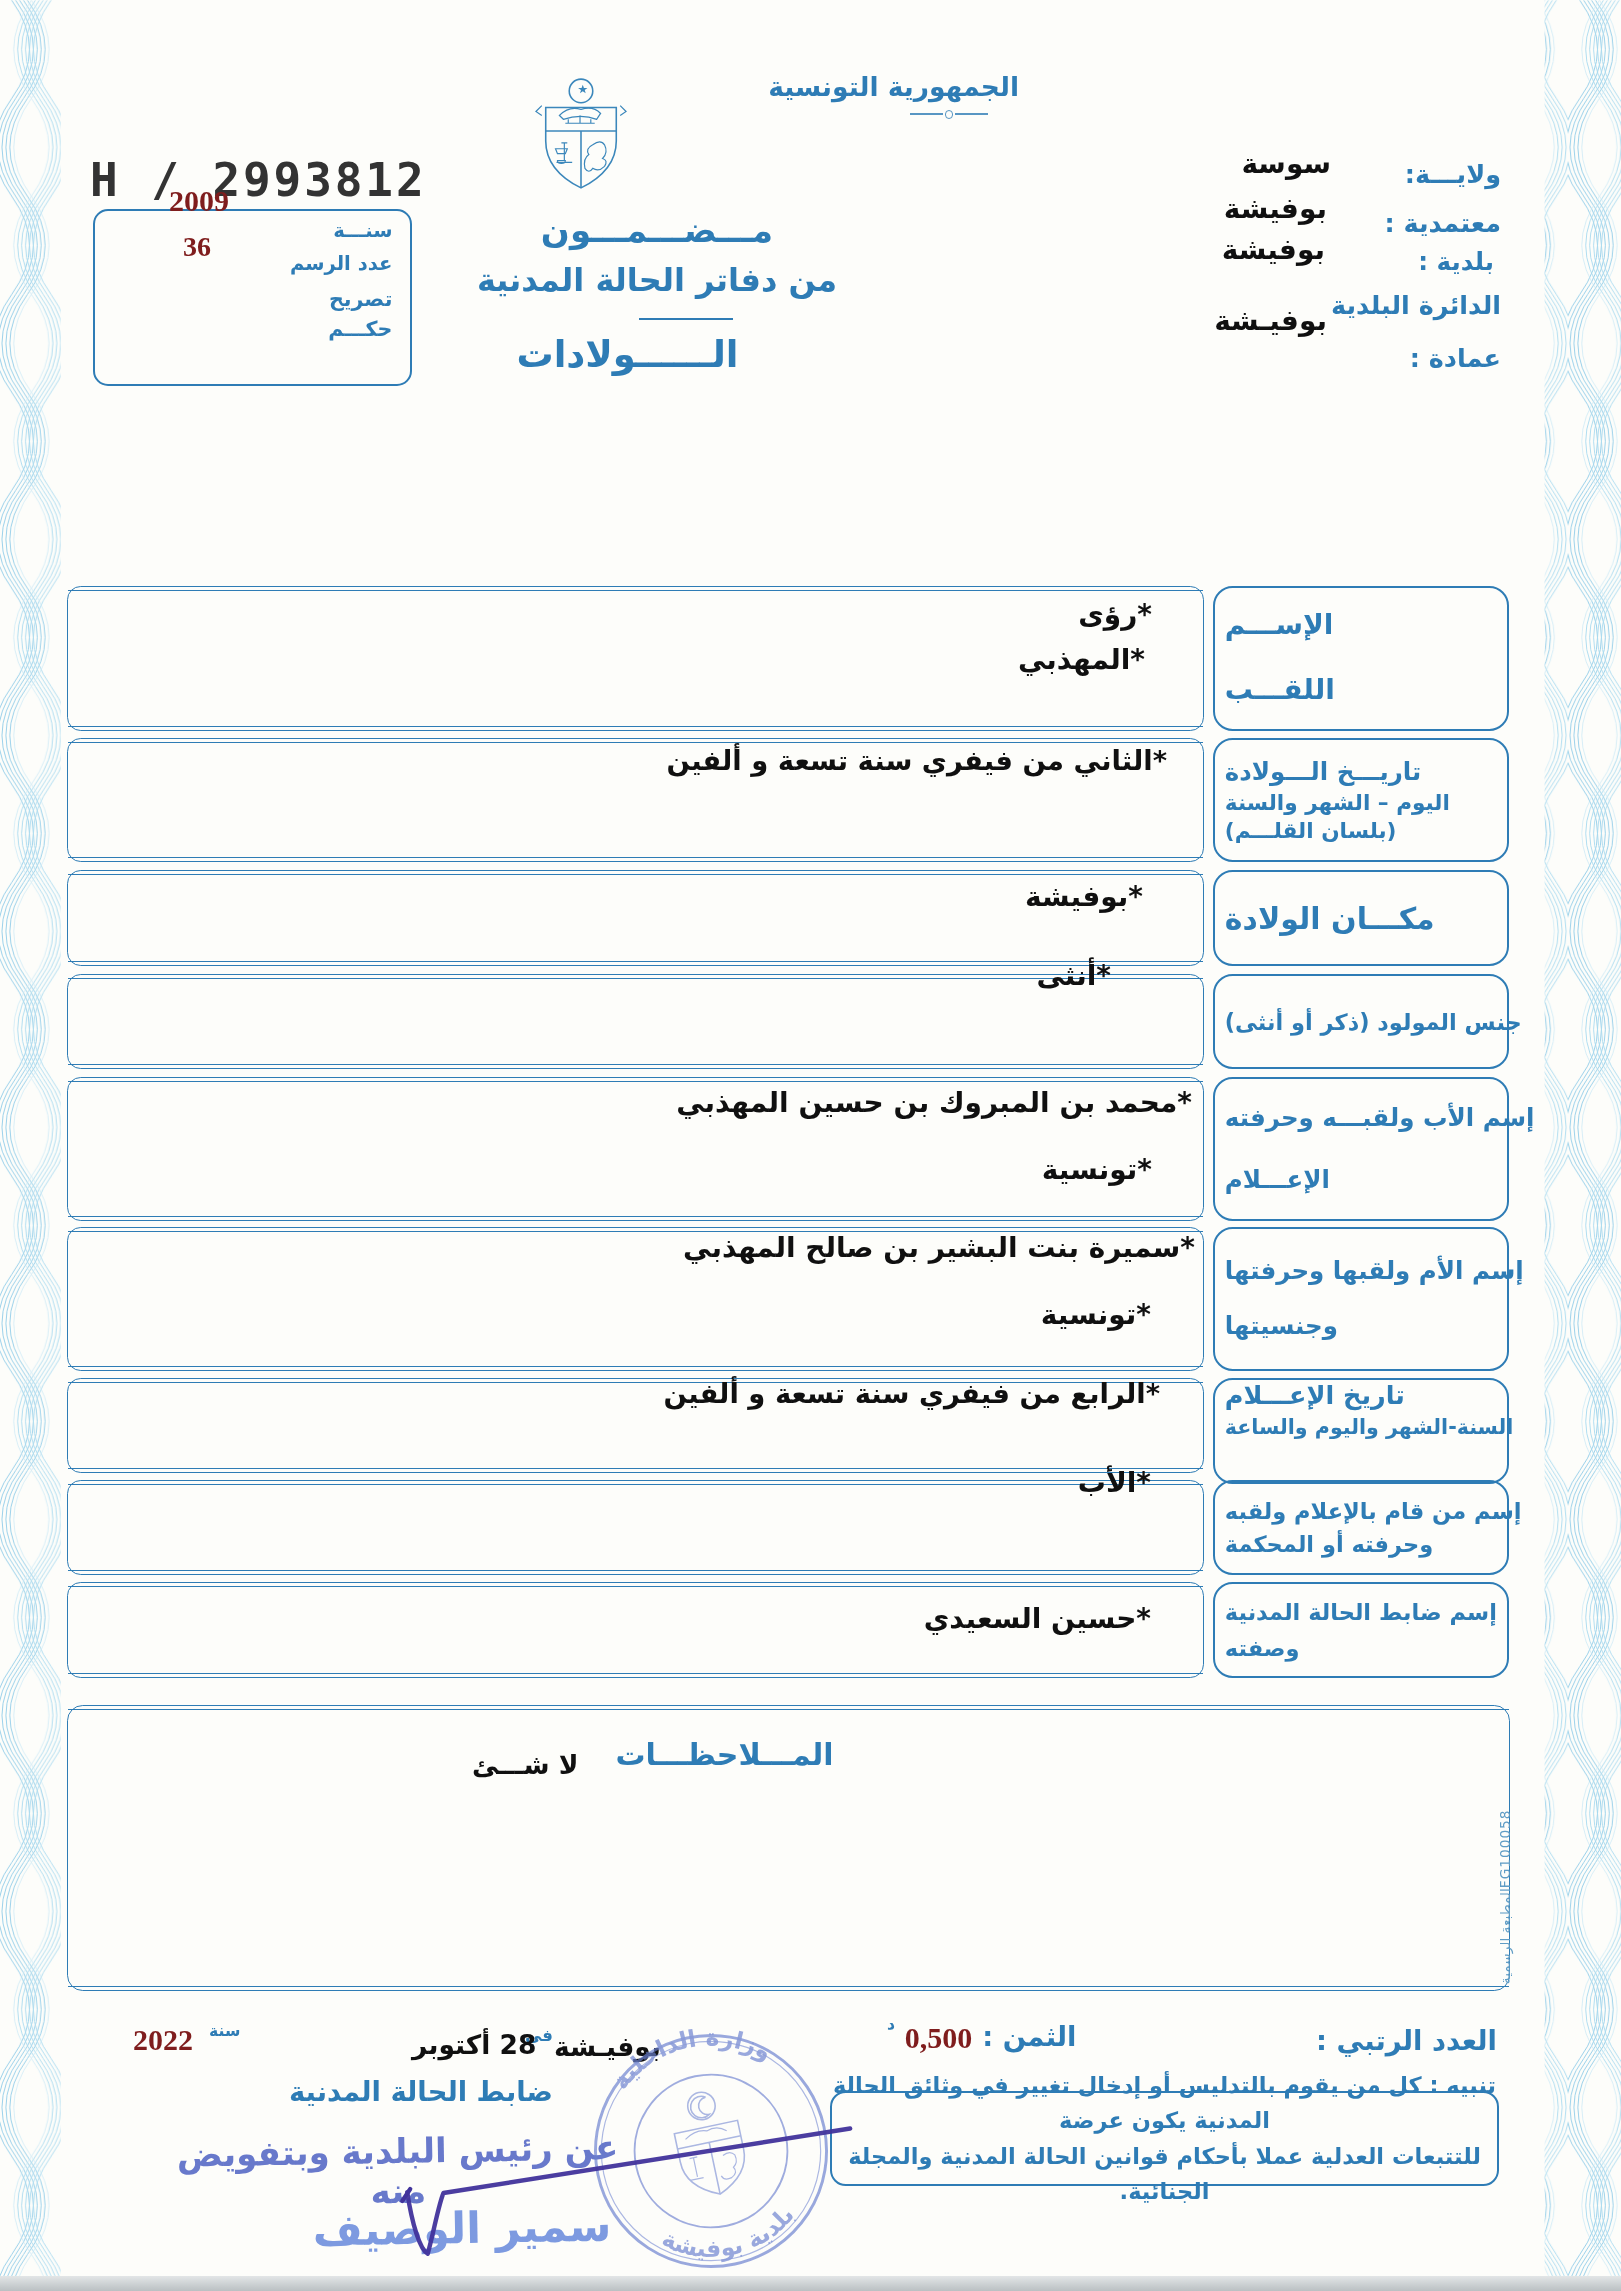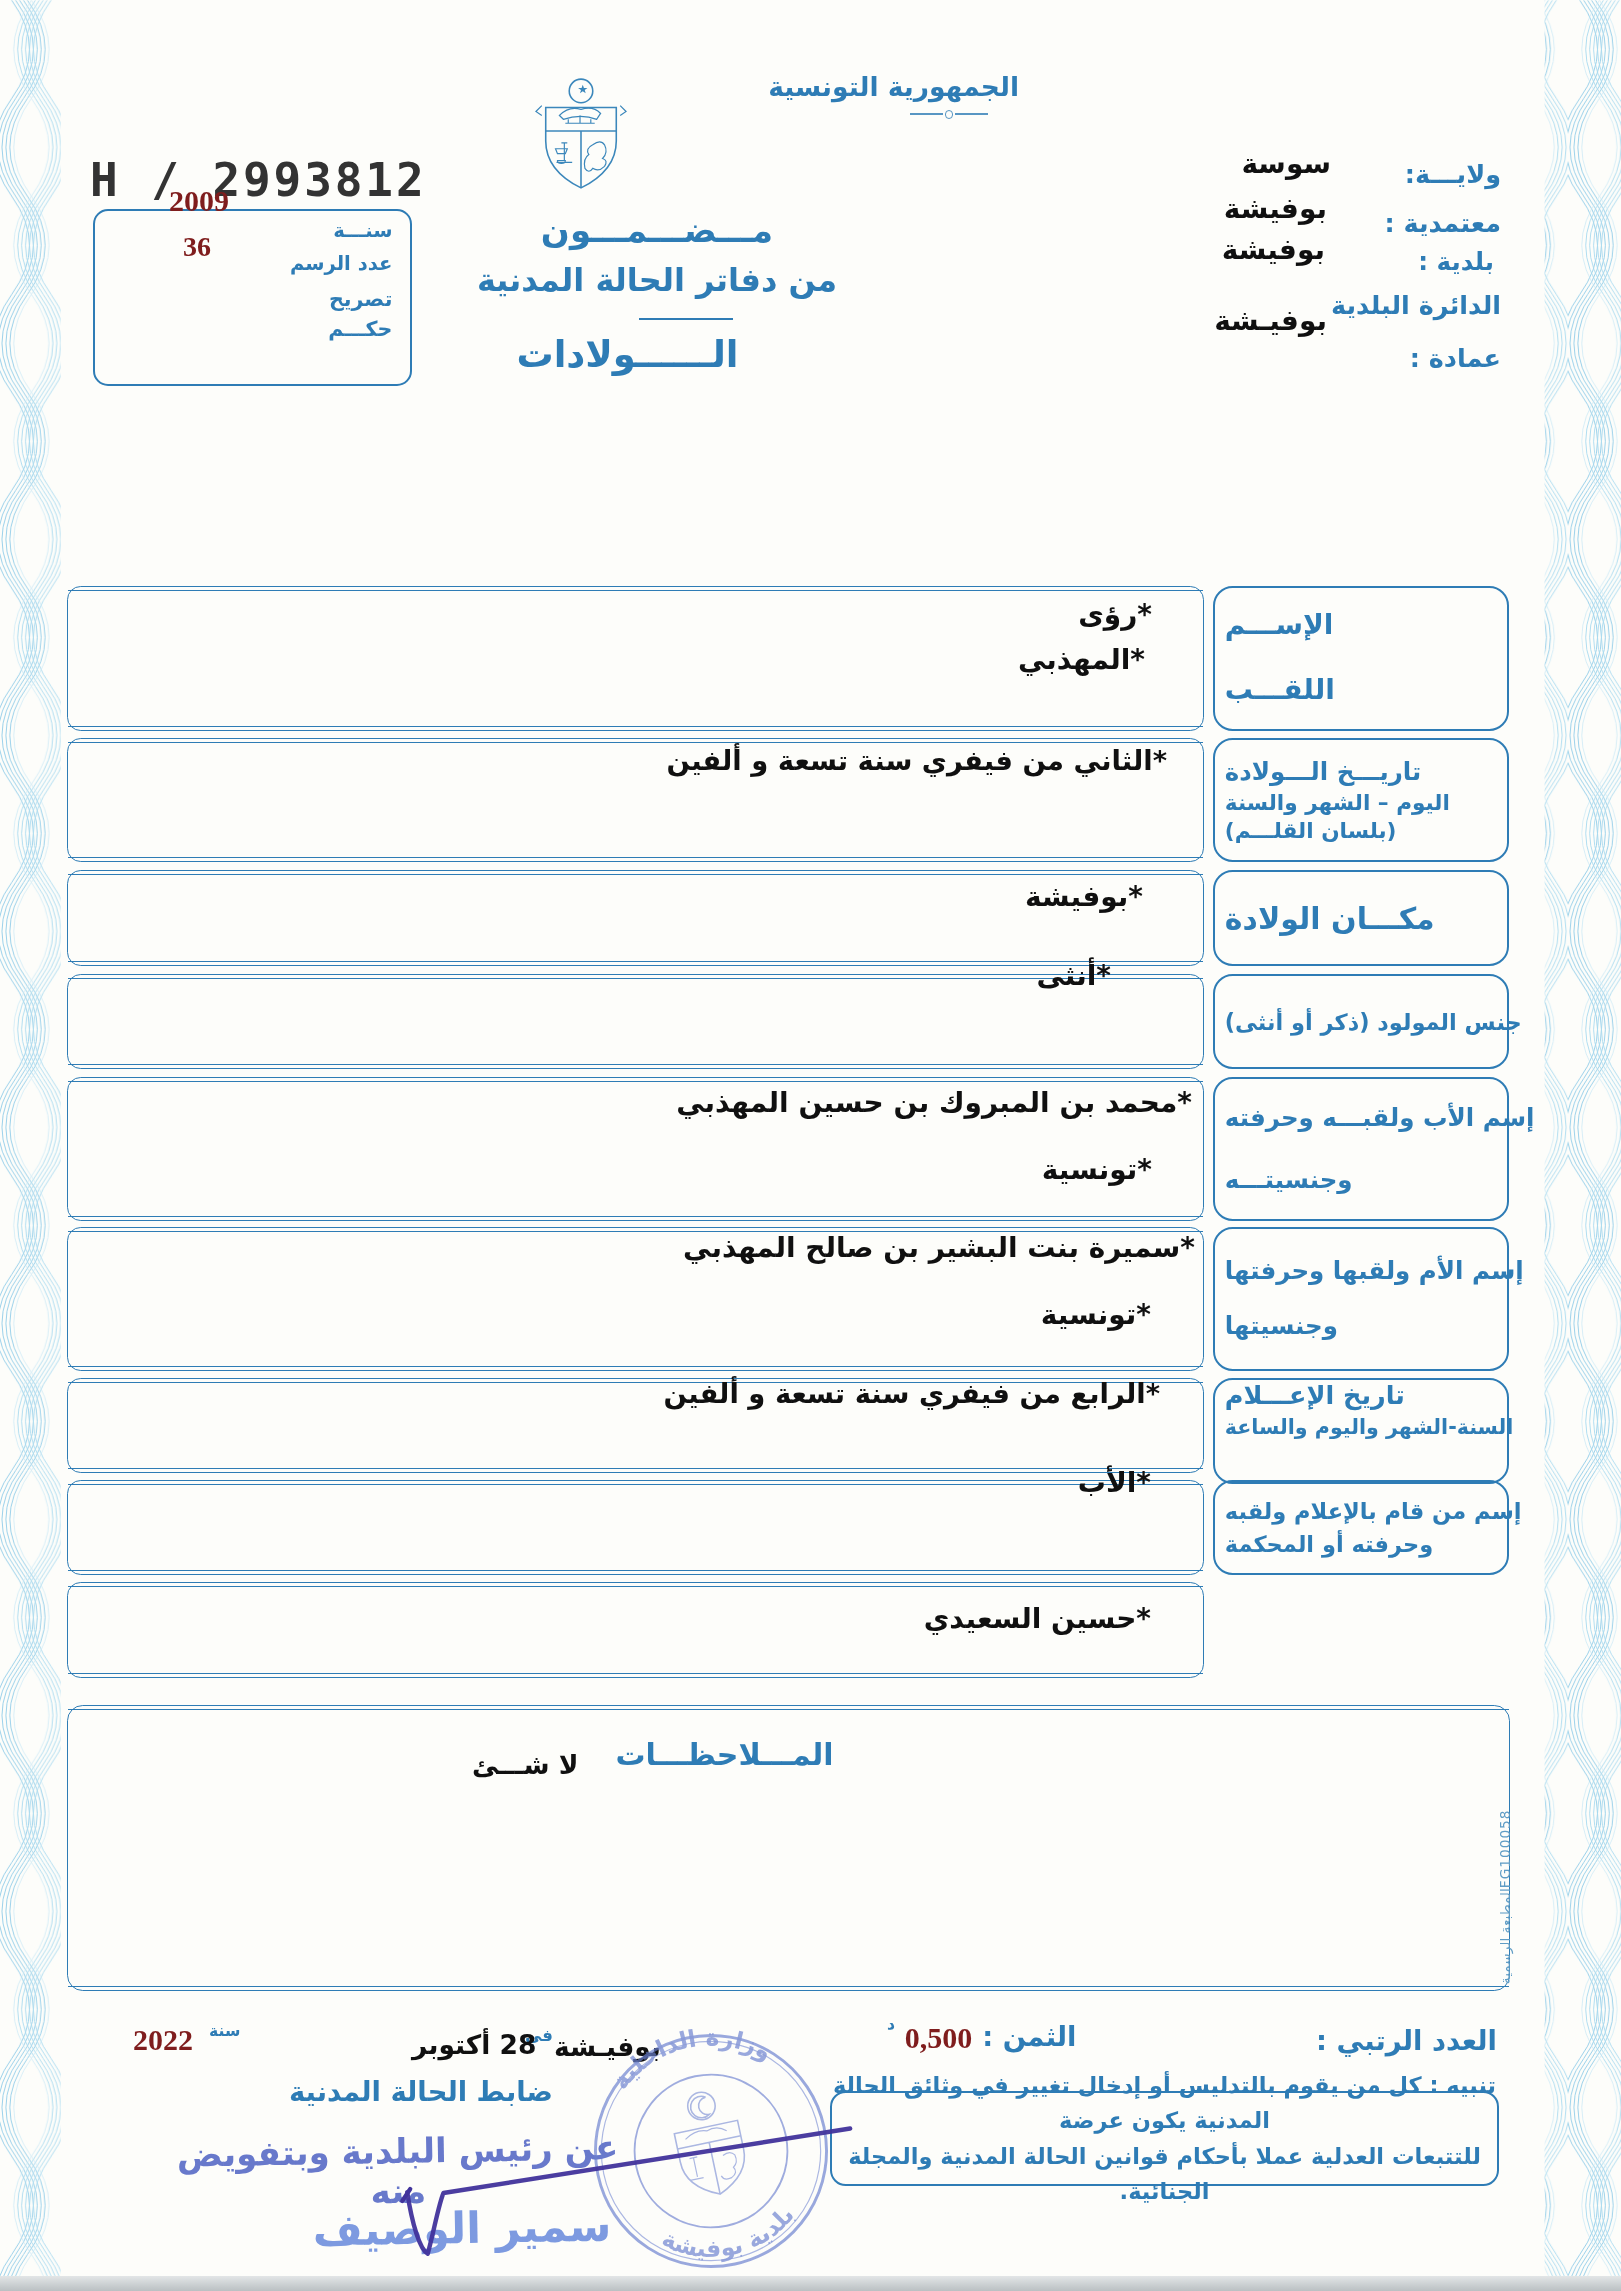--- a/index.html
+++ b/index.html
@@ -183,21 +183,21 @@
   <div class="val" style="right:510px;top:959px">*أنثى</div>
   <div class="lbox" style="top:974px;height:95px;justify-content:center;padding-right:25.5px">
     <div class="ln" style="font-size:22.5px">جنس المولود (ذكر أو أنثى)</div>
   </div>
 
   <div class="vbox" style="top:1077px;height:144px"></div>
   <div class="val" style="right:429px;top:1086px">*محمد بن المبروك بن حسين المهذبي</div>
   <div class="val" style="right:469px;top:1153px">*تونسية</div>
   <div class="lbox" style="top:1077px;height:144px;justify-content:space-between;padding-top:23.5px;padding-bottom:25.5px;padding-right:29px">
     <div class="ln" style="font-size:24.5px">إسم الأب ولقبـــه وحرفته</div>
-    <div class="ln" style="font-size:24.5px">وجنسيتـــه</div>
+    <div class="ln" style="font-size:24.5px">الإعـــلام</div>
   </div>
 
   <div class="vbox" style="top:1227px;height:144px"></div>
   <div class="val" style="right:426px;top:1231px">*سميرة بنت البشير بن صالح المهذبي</div>
   <div class="val" style="right:470px;top:1298px">*تونسية</div>
   <div class="lbox" style="top:1227px;height:144px;justify-content:space-between;padding-top:27.4px;padding-bottom:29px;padding-right:29px">
     <div class="ln" style="font-size:24.5px">إسم الأم ولقبها وحرفتها</div>
     <div class="ln" style="font-size:24.5px">وجنسيتها</div>
   </div>
 
@@ -210,20 +210,24 @@
 
   <div class="vbox" style="top:1480px;height:95px"></div>
   <div class="val" style="right:470px;top:1466px">*الأب</div>
   <div class="lbox" style="top:1480px;height:95px;justify-content:center;gap:7.8px;padding-right:25.5px">
     <div class="ln" style="font-size:22.5px">إسم من قام بالإعلام ولقبه</div>
     <div class="ln" style="font-size:22.5px">وحرفته أو المحكمة</div>
   </div>
 
   <div class="vbox" style="top:1582px;height:96px"></div>
   <div class="val" style="right:470px;top:1602px">*حسين السعيدي</div>
+  <div class="lbox" style="top:1582px;height:96px;justify-content:center;gap:9.8px;padding-right:25.5px">
+    <div class="ln" style="font-size:22.5px">إسم ضابط الحالة المدنية</div>
+    <div class="ln" style="font-size:22.5px">وصفته</div>
+  </div>
 
   <div class="notes-box">
     <div class="lab" style="left:529px;width:255px;top:31px;font-size:30px;text-align:center;position:absolute">المـــلاحظـــات</div>
     <div class="blk" style="left:404px;top:43px;font-size:26.5px;position:absolute">لا شـــئ</div>
   </div>
 
   <div class="printer-mark">FG100058المطبعة الرسمية</div>
 
   <div class="lab" style="right:124px;top:2025px;font-size:27.4px">العدد الرتبي :</div>
 

